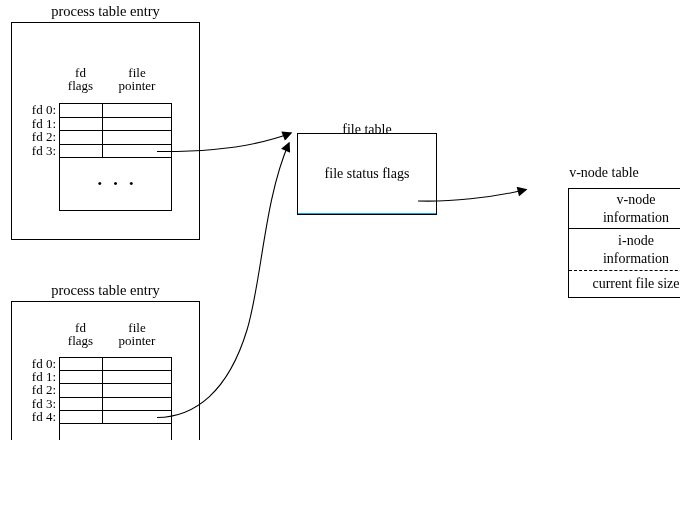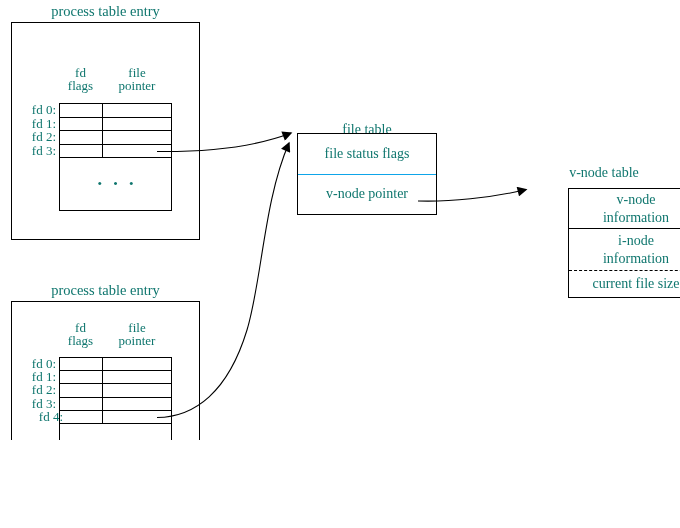--- a/index.html
+++ b/index.html
@@ -2,21 +2,21 @@
 <html><head>
 <meta charset="utf-8">
 <style>
   html, body { margin: 0; padding: 0; background: #ffffff; }
   .stage {
     position: relative;
     width: 680px;
     height: 440px;
     background: #ffffff;
     font-family: "Liberation Serif", "DejaVu Serif", serif;
-    color: #0f766e;
+    color: #000000;
     overflow: hidden;
   }
   .box {
     position: absolute;
     border: 1px solid #000000;
     box-sizing: border-box;
   }
   .lbl {
     position: absolute;
     text-align: center;
@@ -141,21 +141,21 @@
   </div>
   <div class="hdr" style="left:102px; top:322px; width:70px;">
     <div>file</div>
     <div>pointer</div>
   </div>
 
   <div class="fdlabel" style="left:0px; top:357px; width:56px; height:13.2px; line-height:13.2px;">fd 0:</div>
   <div class="fdlabel" style="left:0px; top:370.2px; width:56px; height:13.2px; line-height:13.2px;">fd 1:</div>
   <div class="fdlabel" style="left:0px; top:383.4px; width:56px; height:13.2px; line-height:13.2px;">fd 2:</div>
   <div class="fdlabel" style="left:0px; top:396.6px; width:56px; height:13.2px; line-height:13.2px;">fd 3:</div>
-  <div class="fdlabel" style="left:7px; top:409.8px; width:56px; height:13.2px; line-height:13.2px;">fd 4:</div>
+  <div class="fdlabel" style="left:0px; top:409.8px; width:56px; height:13.2px; line-height:13.2px;">fd 4:</div>
 
   <div class="fdtable" style="left:59px; top:357px; width:113px; height:140px;">
     <div class="fdrow" style="height:13.2px;">
         <div class="fdcell"></div>
       </div>
     <div class="fdrow" style="height:13.2px;">
         <div class="fdcell"></div>
       </div>
     <div class="fdrow" style="height:13.2px;">
         <div class="fdcell"></div>
@@ -165,21 +165,20 @@
       </div>
     <div class="fdrow" style="height:13.2px;">
         <div class="fdcell"></div>
       </div>
     <div class="dots">• • •</div>
   </div>
 
   <div class="lbl" style="left:297px; top:122px; width:140px; font-size:14px;">file table</div>
   <div class="box ftable" style="left:297px; top:133px; width:140px; height:82px;">
     <div class="ftrow divider">file status flags</div>
-    <div class="ftrow">v-node pointer</div>
   </div>
 
   <div class="lbl" style="left:536px; top:165px; width:136px; font-size:14px;">v-node table</div>
   <div class="box" style="left:568px; top:188px; width:136px; height:110px; display:flex; flex-direction:column;">
     <div class="vrow solid" style="height:40px;">
       <div>v-node</div>
       <div>information</div>
     </div>
     <div class="vrow dashed" style="height:42px;text-align:right;">
       <div>i-node</div>

